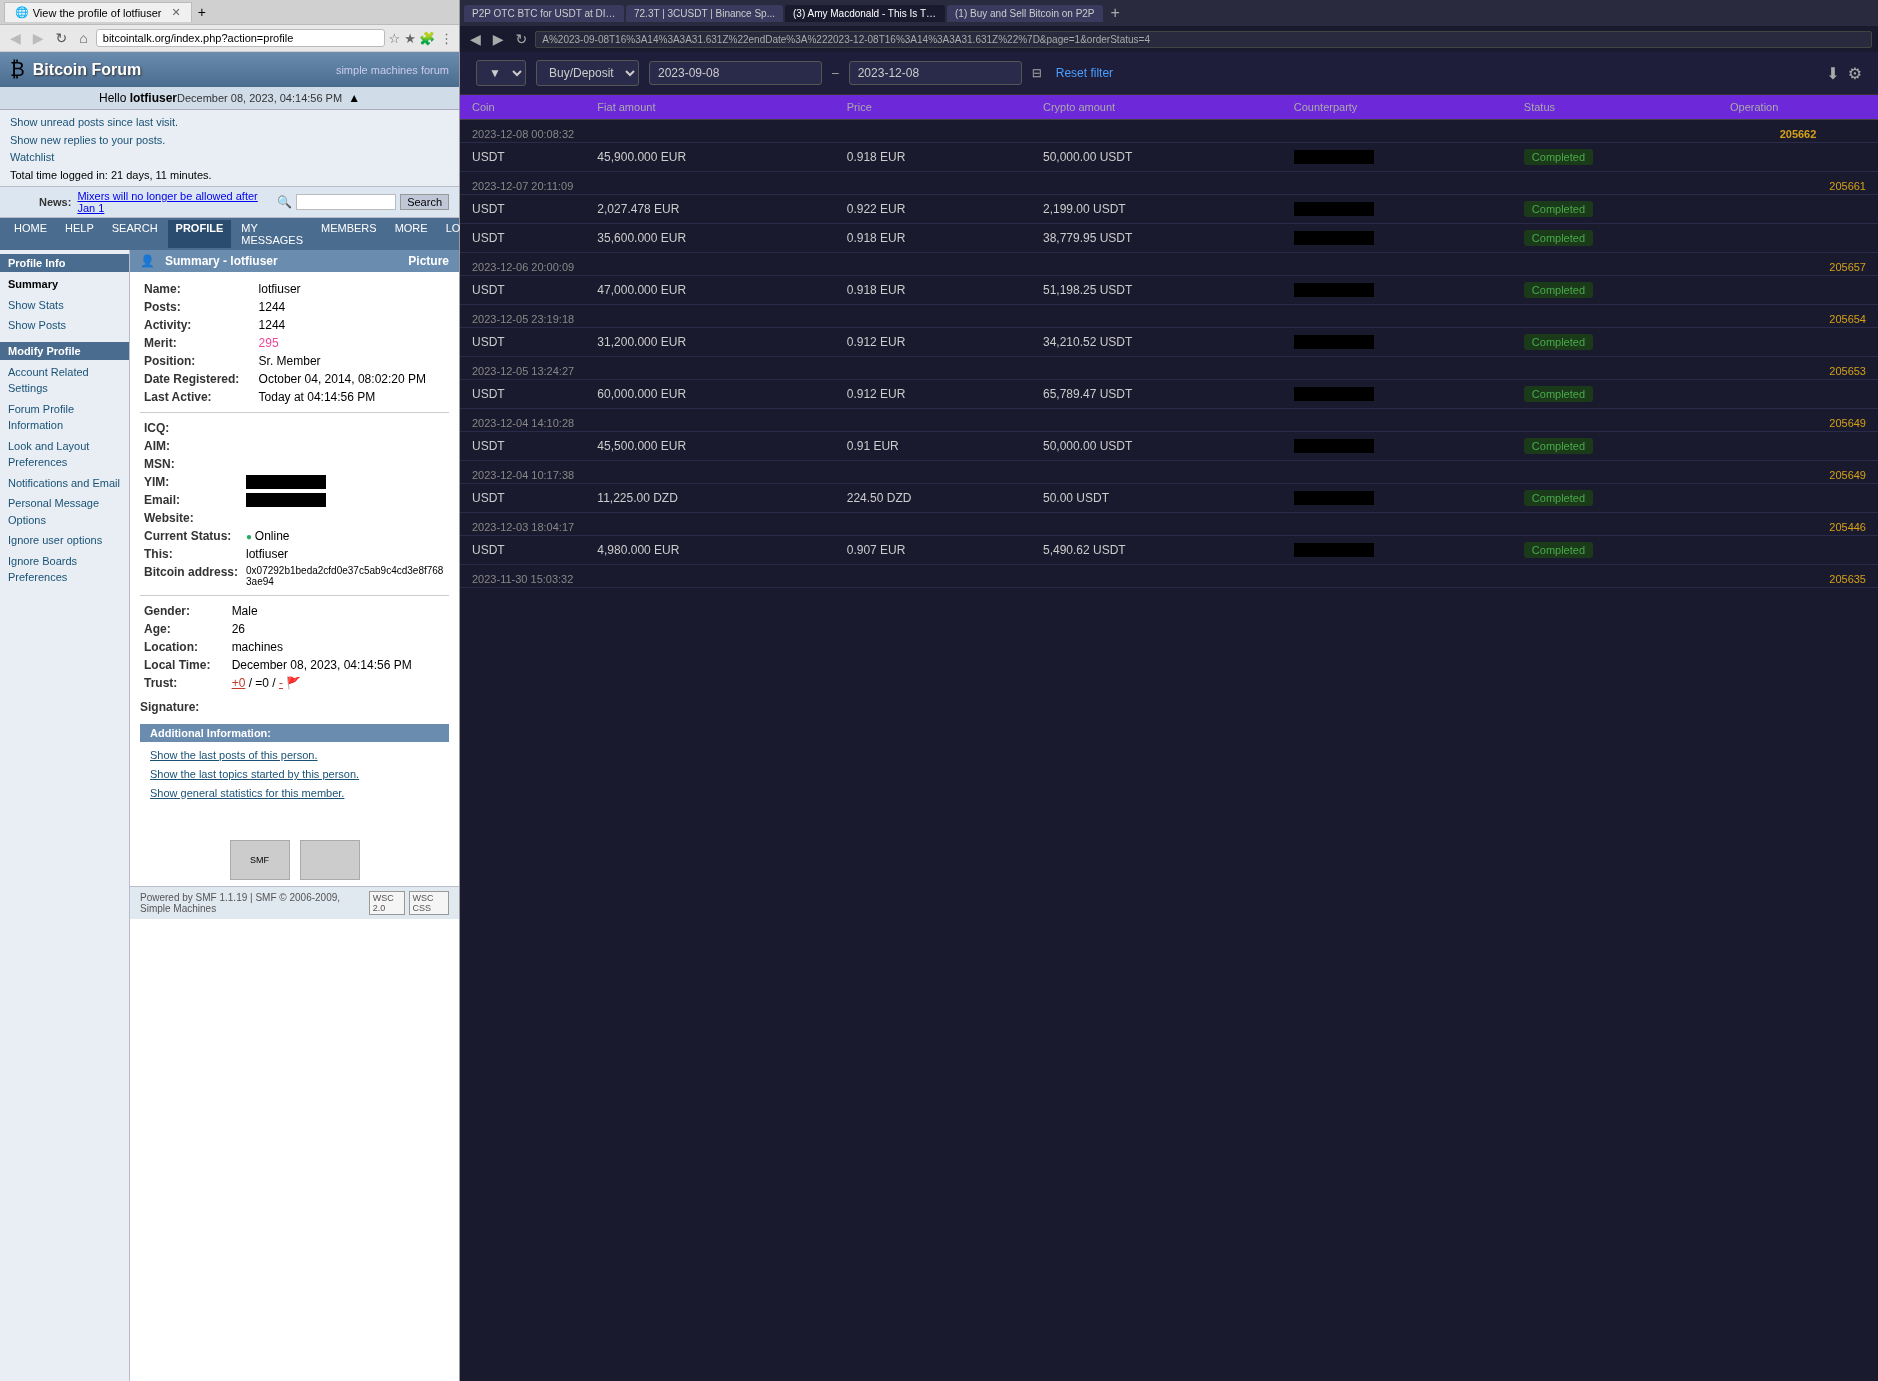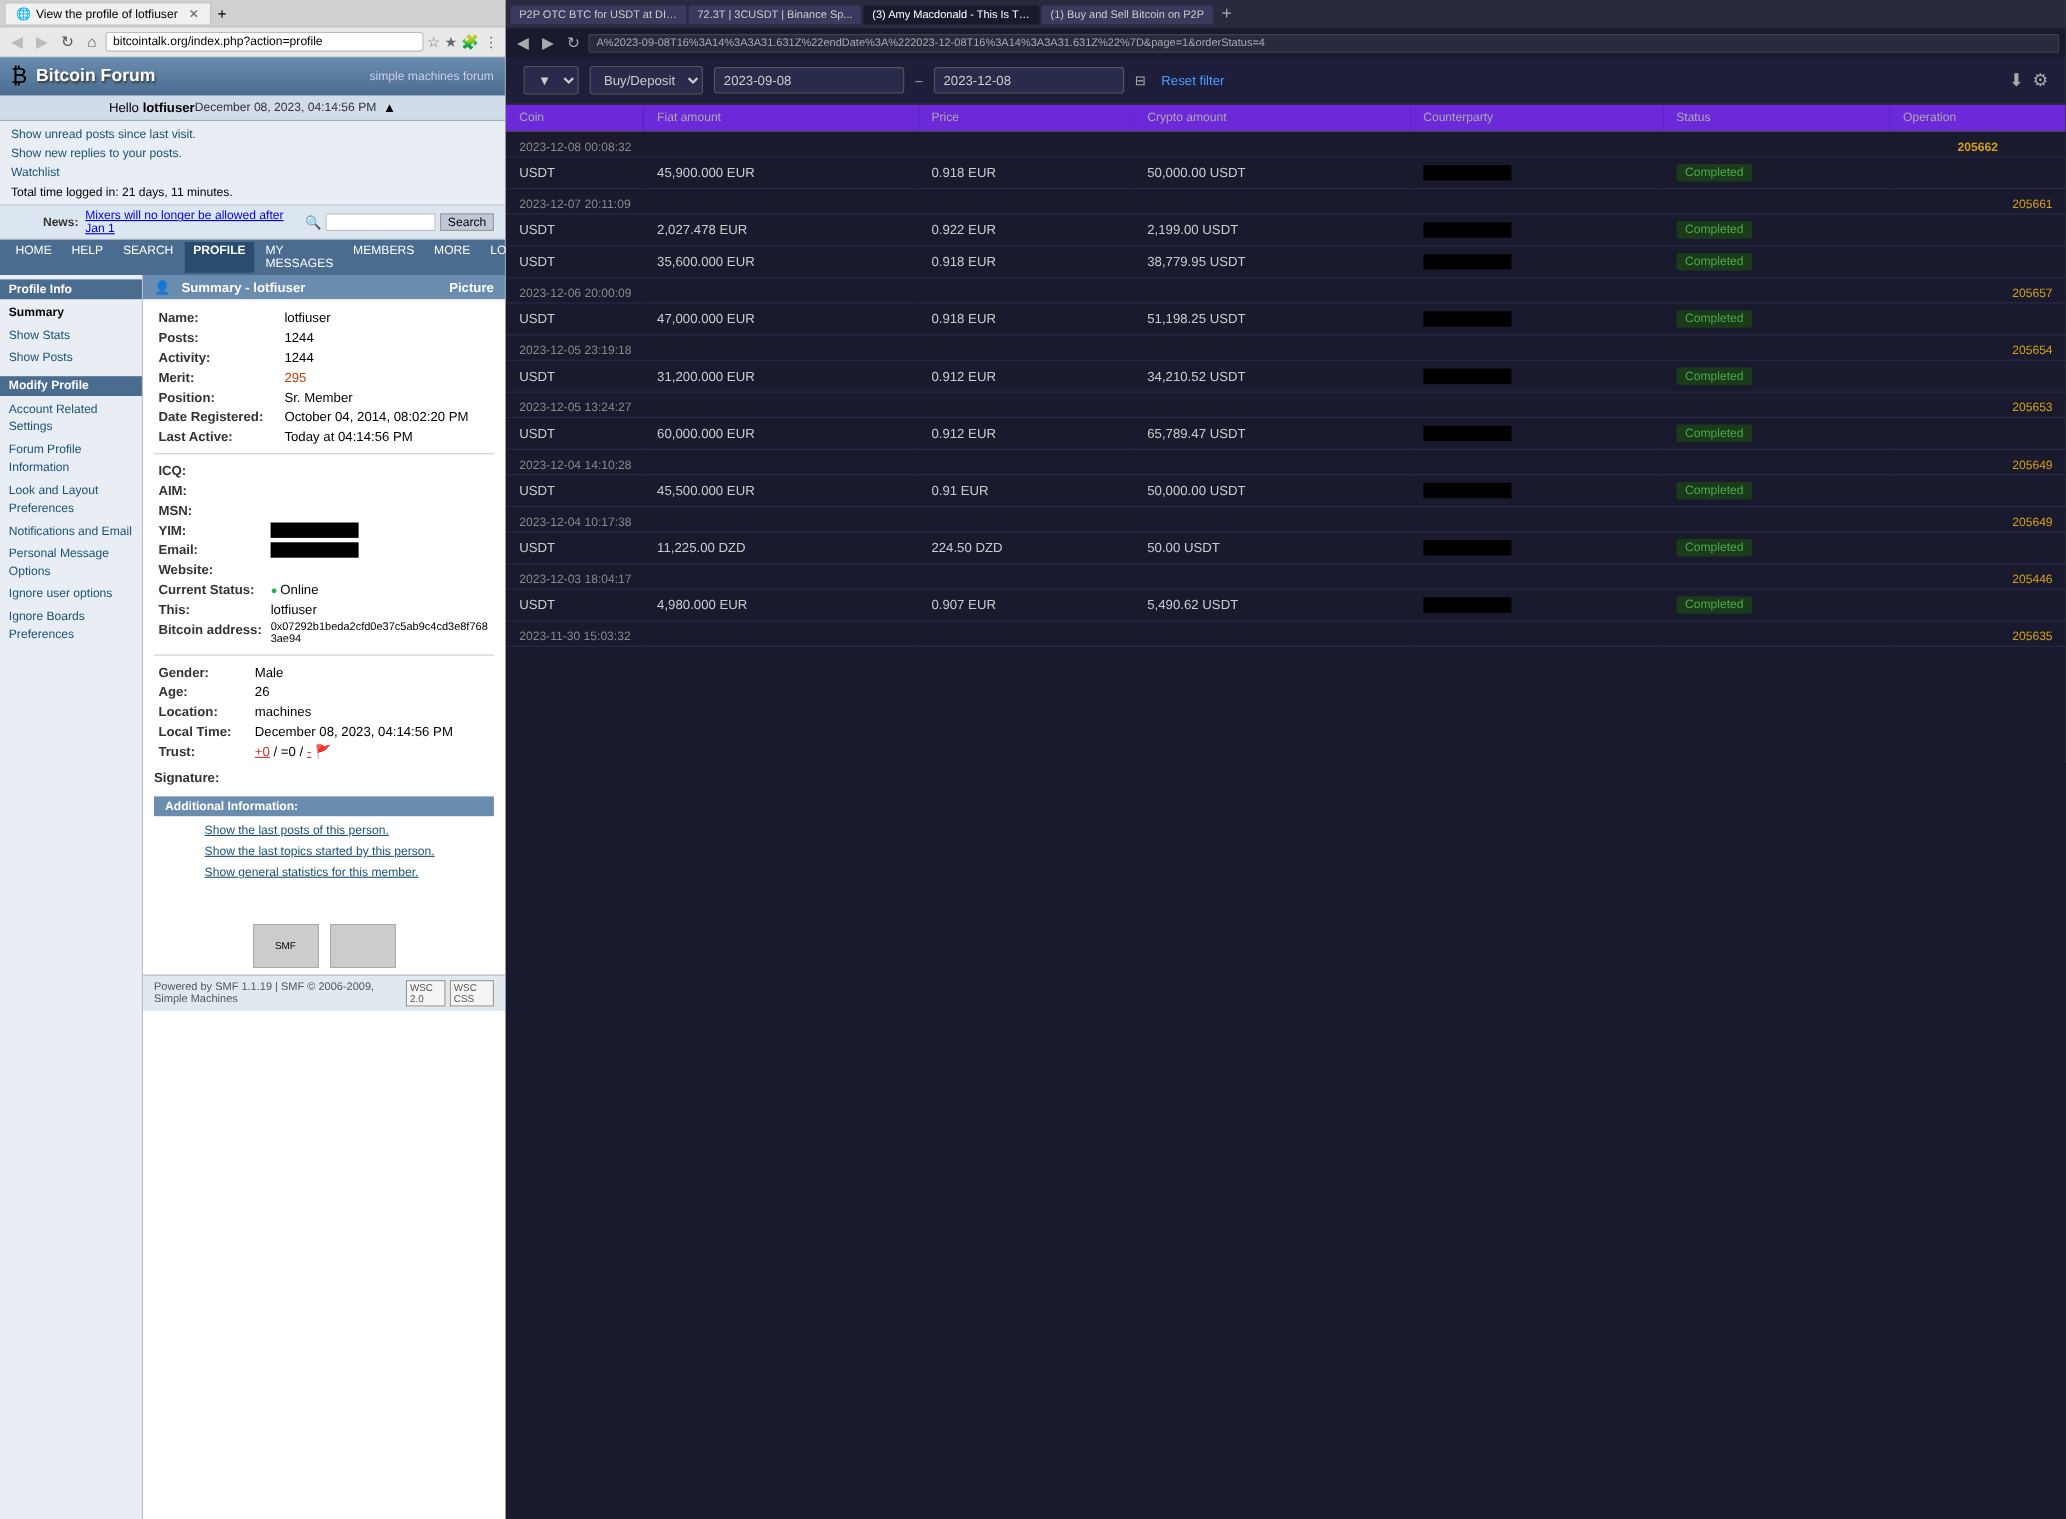--- a/index.html
+++ b/index.html
@@ -211,41 +211,41 @@
 
     
     .profile-content {
       padding: 8px 10px;
       font-size: 12px;
     }
     .profile-table { width: 100%; border-collapse: collapse; }
     .profile-table tr td { padding: 2px 4px; vertical-align: top; }
     .profile-table .label { color: #333; font-weight: bold; white-space: nowrap; }
     .profile-table .value { color: #000; }
-    .merit-link { color: #c2410c; text-decoration: none; }
+    .merit-link { color: #ec4899; text-decoration: none; }
     .profile-divider { border: none; border-top: 1px solid #ccc; margin: 6px 0; }
     .online-dot { color: #27ae60; font-size: 10px; }
     .bitcoin-addr { font-size: 10px; word-break: break-all; }
     .trust-link { color: #c0392b; }
 
     
     .signature-section { margin-top: 8px; }
     .signature-label { font-weight: bold; color: #333; }
 
     
     .additional-info-bar {
       background: #6a8caf;
       color: #fff;
       padding: 3px 10px;
       font-size: 11px;
       font-weight: bold;
       margin-top: 10px;
     }
     .additional-links { padding: 4px 10px; font-size: 11px; }
-    .additional-links a { color: #1a5276; display: block; line-height: 1.7; margin-left: 36px; }
+    .additional-links a { color: #1a5276; display: block; line-height: 1.7; }
 
     
     .forum-footer {
       background: #e0e8f0;
       border-top: 1px solid #bbc;
       padding: 4px 10px;
       font-size: 10px;
       color: #555;
       display: flex;
       justify-content: space-between;

